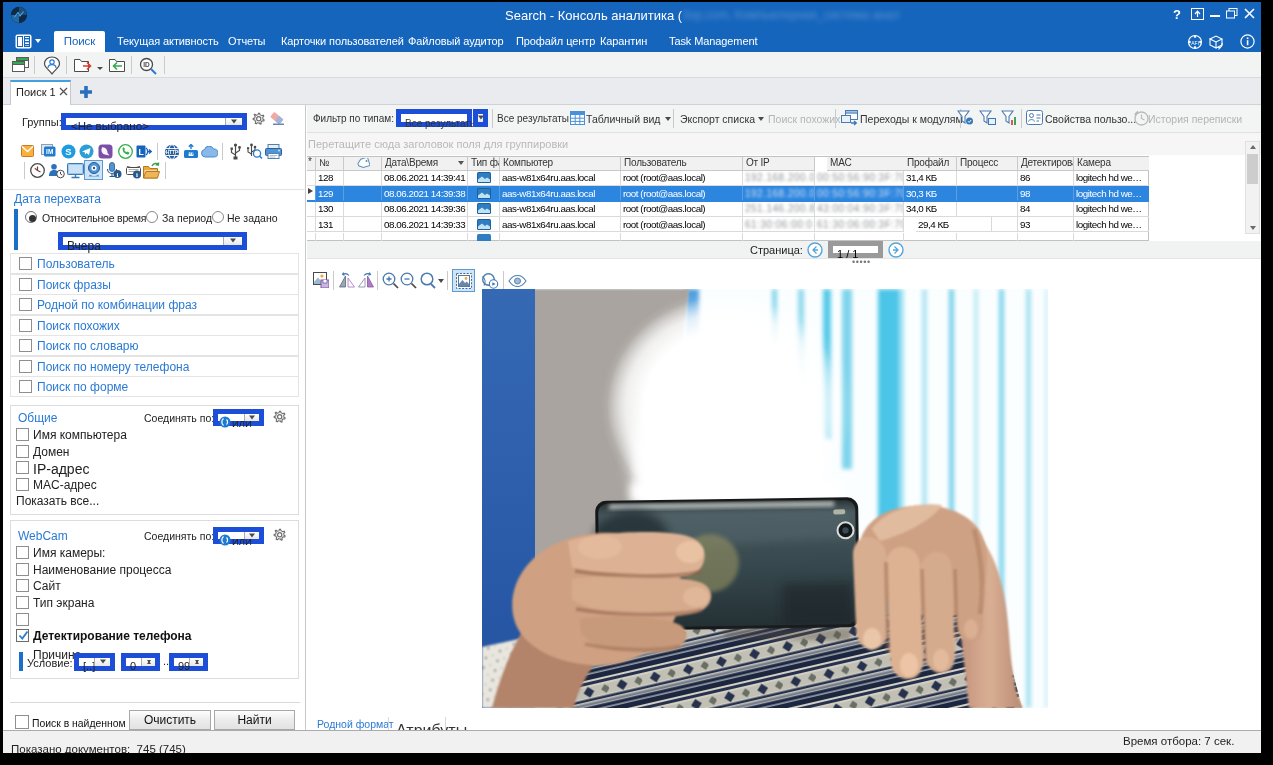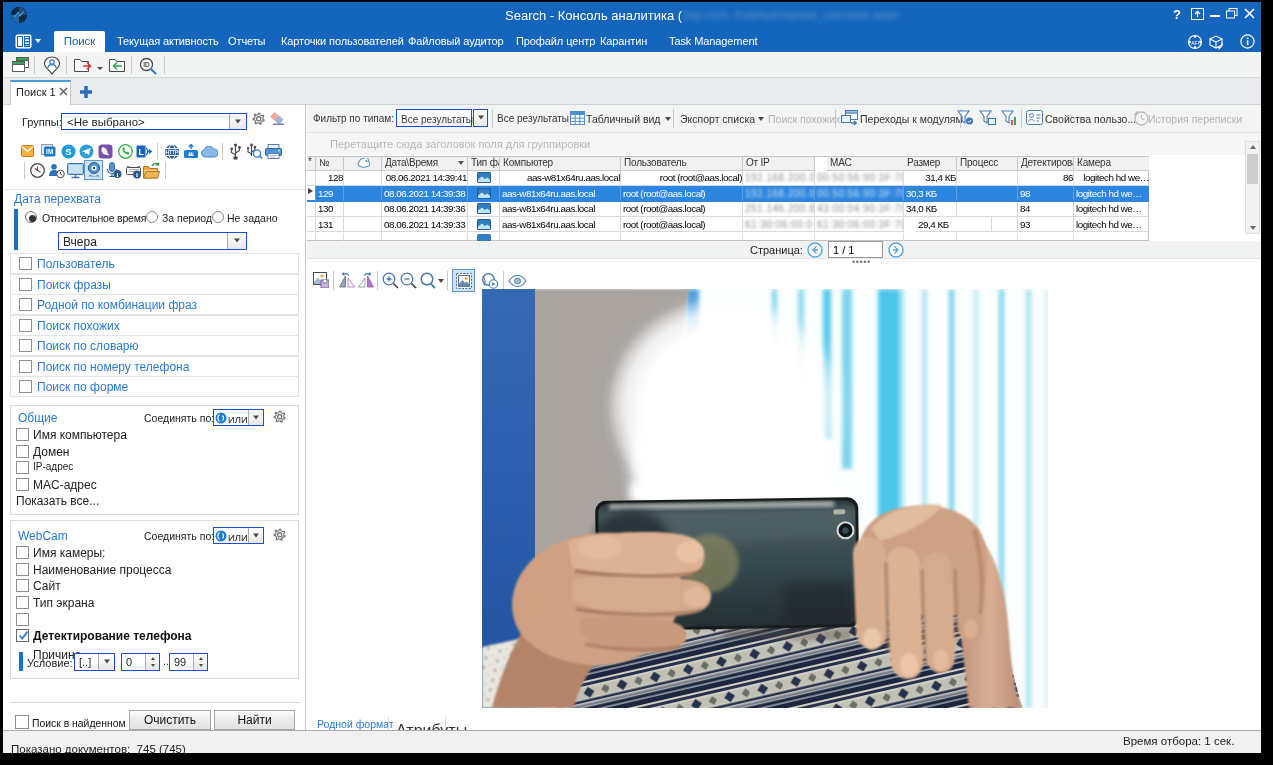--- a/index.html
+++ b/index.html
@@ -12,21 +12,21 @@
 #menubar { position:absolute; left:0; top:28.5px; width:1258px; height:21.5px; background:#1565bd; }
 .mtab { position:absolute; top:0; height:21px; color:#fff; font-size:11px; line-height:21px; letter-spacing:-0.1px; white-space:nowrap; }
 #toolbar1 { position:absolute; left:0; top:50px; width:1258px; height:26px; background:#f2f3f3; border-bottom:1px solid #d8d9da; }
 #tabrow { position:absolute; left:0; top:76px; width:1258px; height:27px; background:#e9ebee; border-bottom:1px solid #cfd1d4; }
 
 #leftpanel { position:absolute; left:0; top:103px; width:303px; height:625px; background:#fff; border-right:1px solid #c8c8c8; }
 .bluetext { color:#2a7ad4; }
 .cbrow { position:absolute; left:7px; width:289px; height:21px; border:1px solid #e4e4e4; background:#fff; }
 .cbx { position:absolute; width:13px; height:13px; border:1px solid #8e8e8e; background:#fff; }
 .panelbox { position:absolute; left:7px; width:289px; border:1px solid #dcdcdc; background:#fff; }
-.combo { position:absolute; border:1px solid #1d4ed8; background:#fff; }
+.combo { position:absolute; border:5px solid #1d4ed8; background:#fff; }
 .combobtn { position:absolute; right:0; top:0; bottom:0; width:17px; border-left:1px solid #ababab; background:linear-gradient(#fefefe,#e8e8e8); }
 .varrow { position:absolute; left:50%; top:50%; transform:translate(-50%,-60%); width:0; height:0; border-left:3px solid transparent; border-right:3px solid transparent; border-top:4px solid #4a4a4a; }
 .spinu { position:absolute; left:50%; top:3px; transform:translateX(-50%); width:0; height:0; border-left:2.8px solid transparent; border-right:2.8px solid transparent; border-bottom:3.5px solid #4a4a4a; }
 .spind { position:absolute; left:50%; bottom:3px; transform:translateX(-50%); width:0; height:0; border-left:2.8px solid transparent; border-right:2.8px solid transparent; border-top:3.5px solid #4a4a4a; }
 
 #rightpanel { position:absolute; left:304px; top:103px; width:954px; height:625px; background:#fff; }
 #filterbar { position:absolute; left:0; top:0; width:954px; height:28px; background:#f3f4f4; border-bottom:1px solid #e0e0e0; font-size:10.5px; color:#333; white-space:nowrap; }
 #draghint { position:absolute; left:0; top:28px; width:954px; height:22px; background:#f6f6f6; color:#b9b9b9; font-size:11px; line-height:22px; }
 #statusbar { position:absolute; left:0; top:728px; width:1258px; height:23px; background:#f1f1f1; border-top:1px solid #ababab; font-size:11.5px; color:#222; }
 .sep { position:absolute; width:1px; background:#c9cacb; }
@@ -355,21 +355,21 @@
       </div>
       <svg class="abs" style="left:261px;top:3px" width="15" height="15" viewBox="0 0 15 15">
             <path d="M7.5 2.2 L8.6 2.2 L9 3.8 A4 4 0 0 1 10.6 4.7 L12.2 4.2 L12.8 5.2 L11.7 6.4 A4 4 0 0 1 11.9 8.2 L13.2 9 L12.8 10 L11.1 9.9 A4 4 0 0 1 9.9 11.1 L10.2 12.8 L9.2 13.2 L8.2 11.9 A4 4 0 0 1 6.4 11.7 L5.2 12.8 L4.2 12.2 L4.7 10.6 A4 4 0 0 1 3.8 9 L2.2 8.6 L2.2 7.5 L3.8 7 A4 4 0 0 1 4.2 5.2 L3.2 3.9 L3.9 3.2 L5.2 4.2 A4 4 0 0 1 7 3.8 Z" fill="none" stroke="#6e6e6e" stroke-width="1.1"></path>
             <circle cx="7.7" cy="7.7" r="2.1" fill="none" stroke="#6e6e6e" stroke-width="1.2"></circle>
           </svg>
       <div class="cbx" style="left:5px;top:22px;"></div>
           <div class="abs" style="left:22px;top:22px;font-size:12px;color:#222;">Имя компьютера</div>
       <div class="cbx" style="left:5px;top:38.5px;"></div>
           <div class="abs" style="left:22px;top:38.5px;font-size:12px;color:#222;">Домен</div>
       <div class="cbx" style="left:5px;top:55px;"></div>
-          <div class="abs" style="left:22px;top:55px;font-size:10px;color:#222;">IP-адрес</div>
+          <div class="abs" style="left:22px;top:55px;font-size:14px;color:#222;">IP-адрес</div>
       <div class="cbx" style="left:5px;top:72px;"></div>
           <div class="abs" style="left:22px;top:72px;font-size:12px;color:#222;">MAC-адрес</div>
       <div class="abs" style="left:5px;top:88px;font-size:12px;color:#222;">Показать все...</div>
     </div>
 
     <div class="panelbox" style="top:415px;height:159px;">
       <div class="abs bluetext" style="left:7px;top:8px;font-size:12px;">WebCam</div>
       <div class="abs" style="left:133px;top:9px;font-size:10.5px;color:#222;">Соединять по:</div>
       <div class="combo" style="left:202px;top:6px;width:51px;height:17px;">
         <svg class="abs" style="left:1px;top:2px" width="12" height="12" viewBox="0 0 12 12">
@@ -483,46 +483,46 @@
             <path d="M10.5 5 L14.5 5 M10.5 8 L14.5 8 M10.5 11 L13 11" stroke="#4a7ab0"></path>
           </svg>
       <div class="abs" style="left:738px;top:8px;">Свойства пользо...</div>
       <svg class="abs" style="left:826px;top:5px" width="16" height="16" viewBox="0 0 16 16">
             <circle cx="8.5" cy="8.5" r="6.5" fill="none" stroke="#b9b9b9" stroke-width="1.3"></circle>
             <path d="M8.5 4.5 L8.5 8.5 L11.5 10" fill="none" stroke="#b9b9b9" stroke-width="1.2"></path>
             <path d="M2 5 a7 7 0 0 1 3 -3.5" stroke="#b9b9b9" stroke-width="1.8" fill="none"></path>
           </svg>
       <div class="abs" style="left:841px;top:8px;color:#b4b4b4;">История переписки</div>
     </div>
-    <div id="draghint" style="padding-left:23px;">Перетащите сюда заголовок поля для группировки</div>
+    <div id="draghint" style="padding-left:1px;">Перетащите сюда заголовок поля для группировки</div>
 
     <div id="grid" class="abs" style="left:0;top:51px;width:842px;height:85px;border:1px solid #c2c2c2;border-left:none;background:#fff;">
 
       <div class="gh" style="left:0;width:9px;">
             <span style="position:absolute;left:1px;top:-1px;">*</span>
           </div>
       <div class="gh" style="left:9px;width:28px;">№</div>
       <div class="gh" style="left:37px;width:38px;">
             <svg style="position:absolute;left:13px;top:1px" width="13" height="11" viewBox="0 0 13 11">
               <path d="M1 4 L5 0.7 L12 0.7 L12 9.5 L5 9.5 L1 6.3 Z" fill="#fdfdfd" stroke="#5a8ec2" transform="rotate(-18 6 5)"></path>
               <circle cx="9.5" cy="3" r="1" fill="#5a8ec2"></circle>
             </svg>
           </div>
       <div class="gh" style="left:75px;width:86px;">Дата\Время<span style="position:absolute;right:3px;top:4px;width:0;height:0;border-left:3.5px solid transparent;border-right:3.5px solid transparent;border-top:4px solid #555;"></span></div>
       <div class="gh" style="left:161px;width:32px;">Тип фа</div>
       <div class="gh" style="left:193px;width:121px;">Компьютер</div>
       <div class="gh" style="left:314px;width:122px;">Пользователь</div>
       <div class="gh" style="left:436px;width:72px;">От IP</div>
       <div class="gh" style="left:508px;width:89px;margin-left:12px;">MAC</div>
-      <div class="gh" style="left:597px;width:53px;">Размер</div>
+      <div class="gh" style="left:597px;width:53px;">Профайл</div>
       <div class="gh" style="left:650px;width:61px;">Процесс</div>
       <div class="gh" style="left:711px;width:56px;">Детектирова</div>
       <div class="gh" style="left:767px;width:75px;border-right:none;">Камера</div>
 
-      <div class="grow" style="top:13.5px;text-align:right;">
+      <div class="grow" style="top:13.5px;">
         <div class="gc" style="left:0;width:9px;"></div>
         <div class="gc" style="left:9px;width:28px;">128</div>
         <div class="gc" style="left:37px;width:38px;"></div>
         <div class="gc" style="left:75px;width:86px;">08.06.2021 14:39:41</div>
         <div class="gc" style="left:161px;width:32px;">
               <svg style="position:absolute;left:9px;top:1.5px" width="14" height="11" viewBox="0 0 14 11">
                 <rect x="0" y="0" width="14" height="11" rx="1.5" fill="#1e5f9e"></rect>
                 <rect x="1" y="1" width="12" height="9" rx="1" fill="#2f7ec2"></rect>
                 <path d="M1 7.5 L5 4.5 L8 7 L10 5.5 L13 7.5 L13 10 L1 10 Z" fill="#bfe3f2"></path>
               </svg>
@@ -846,16 +846,16 @@
     </div>
 
     <div class="abs" style="left:938px;top:36px;width:15px;height:93px;background:#f2f2f2;border:1px solid #e0e0e0;">
       <div class="abs" style="left:3.5px;top:3px;width:0;height:0;border-left:3.5px solid transparent;border-right:3.5px solid transparent;border-bottom:4.5px solid #6a6a6a;"></div>
       <div class="abs" style="left:3.5px;bottom:3px;width:0;height:0;border-left:3.5px solid transparent;border-right:3.5px solid transparent;border-top:4.5px solid #6a6a6a;"></div>
       <div class="abs" style="left:1px;top:12px;width:11px;height:30px;background:#cdcdcd;"></div>
     </div>
   </div>
   <div id="statusbar">
     <div class="abs" style="left:8px;top:12px;text-decoration:underline;">Показано документов:&nbsp; 745 (745)</div>
-    <div class="abs" style="left:1120px;top:4px;">Время отбора: 1 сек.</div>
+    <div class="abs" style="left:1120px;top:4px;">Время отбора: 7 сек.</div>
   </div>
 </div>
 </div>
 
 </body></html>

